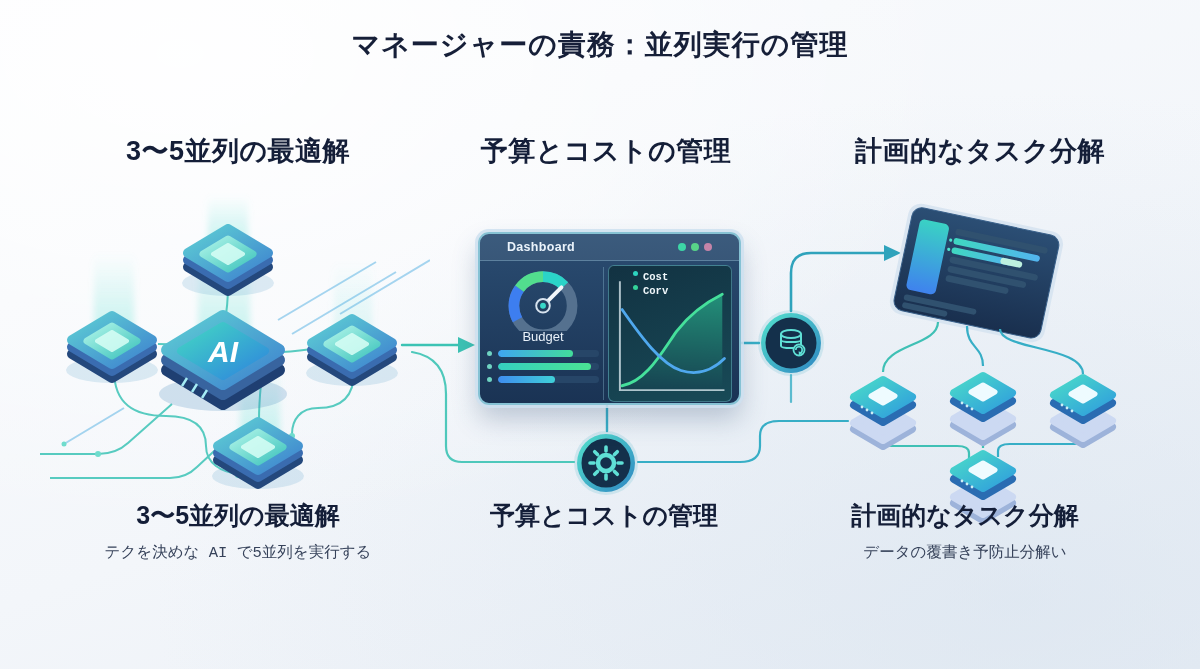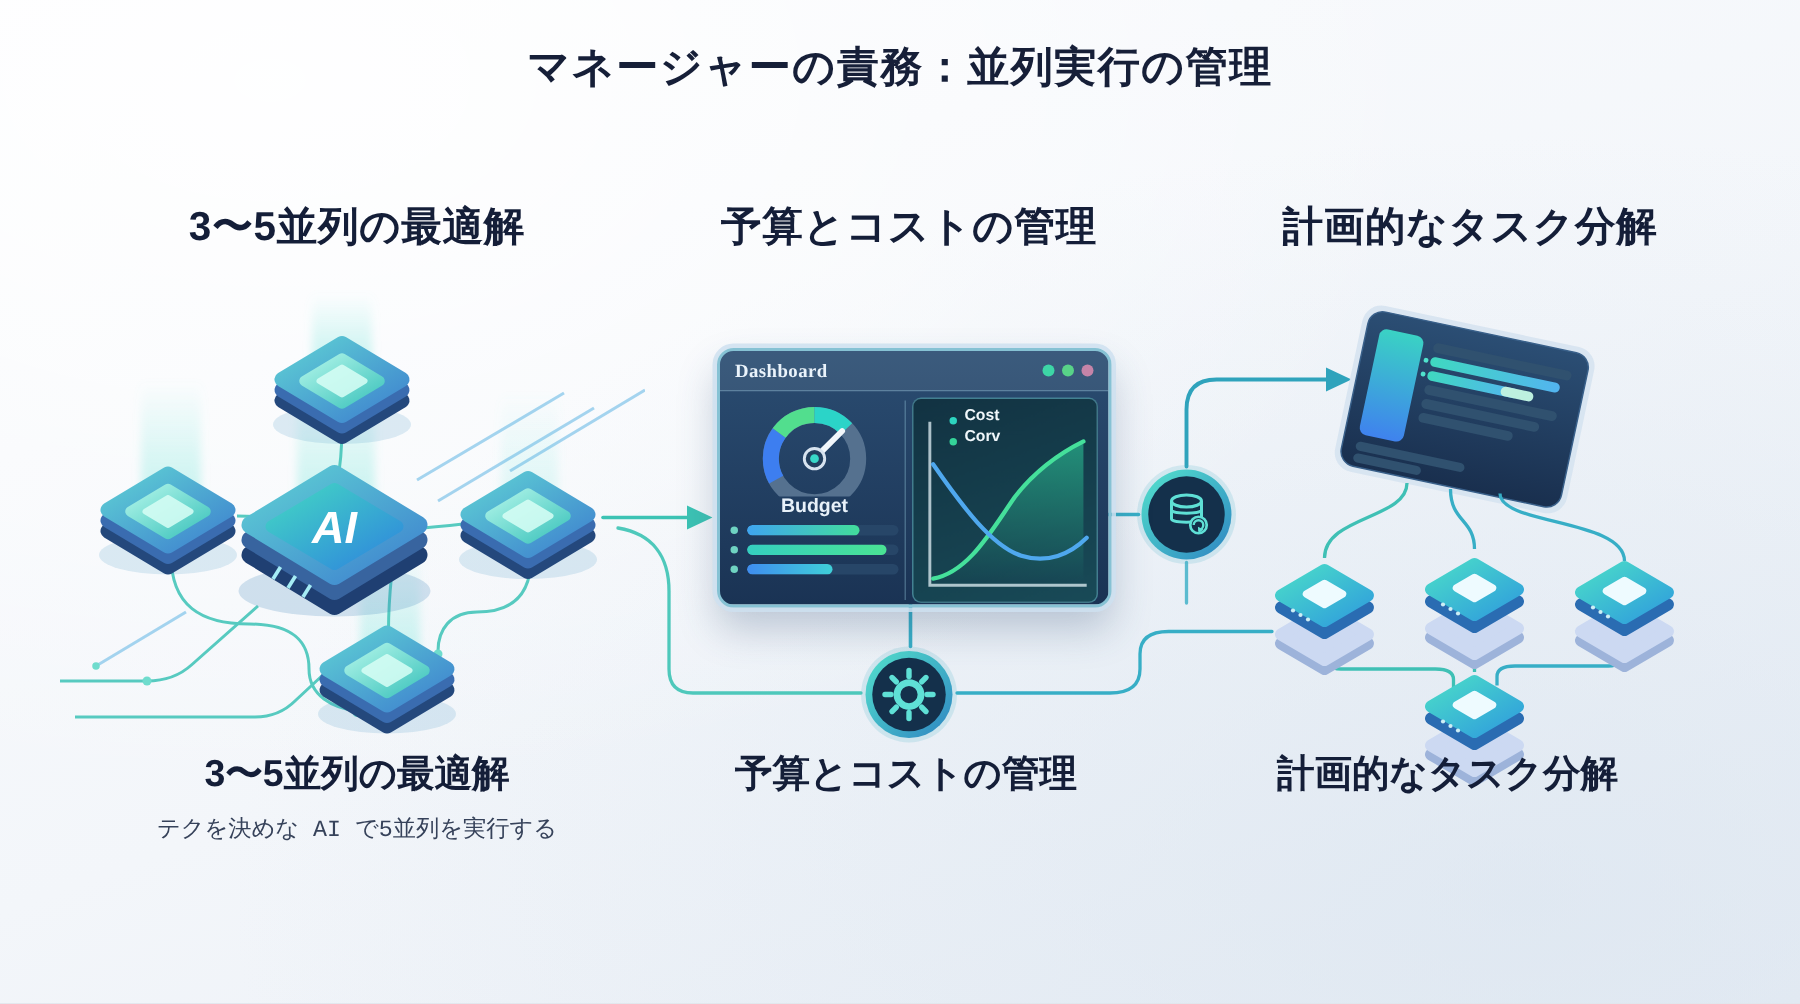--- a/index.html
+++ b/index.html
@@ -21,43 +21,43 @@
   .overlay-svg{position:absolute;left:0;top:0;z-index:1;}
   .illus-svg{position:absolute;z-index:2;}
   .left-illus{left:40px;top:192px;}
   .right-illus{left:826px;top:196px;}
 
   
   .dashboard{position:absolute;left:478px;top:232px;width:259px;height:169px;z-index:3;
     border-radius:11px;border:2px solid #86c2d4;
     background:linear-gradient(180deg,#2b4d72,#1a3354);
     box-shadow:0 0 0 3px rgba(206,224,240,.85), 0 14px 26px rgba(50,80,120,.28);}
-  .dash-header{height:26px;display:flex;align-items:center;padding:0 10px;
+  .dash-header{height:26px;display:flex;align-items:center;padding:0 27px;
     background:rgba(255,255,255,.08);border-bottom:1px solid rgba(160,210,230,.35);
-    border-radius:9px 9px 0 0;font-family:Liberation Serif, serif;}
+    border-radius:9px 9px 0 0;}
   .dash-title{color:#eaf3fb;font-size:12.5px;font-weight:700;letter-spacing:.3px;}
   .dash-dots{margin-left:auto;display:flex;gap:5px;}
   .dash-dot{width:8px;height:8px;border-radius:50%;}
   .dd1{background:#3dd6a6;} .dd2{background:#58d388;} .dd3{background:#c584a8;}
   .dash-body{display:flex;height:137px;padding:4px 7px 6px;}
   .dash-left{width:112px;display:flex;flex-direction:column;align-items:center;}
-  .gauge-label{color:#e8f1fa;font-size:13px;font-weight:700;margin-top:-2px;}
+  .gauge-label{color:#e8f1fa;font-size:13px;font-weight:400;margin-top:-2px;}
   .p-rows{width:100%;margin-top:6px;display:flex;flex-direction:column;gap:6px;}
   .p-row{display:flex;align-items:center;gap:6px;}
   .p-dot{width:5px;height:5px;border-radius:50%;background:#6fd3c2;flex:none;}
   .p-track{flex:1;height:7px;border-radius:4px;background:#274668;overflow:hidden;}
   .p-fill{display:block;height:100%;border-radius:4px;}
   .pf1{width:74%;background:linear-gradient(90deg,#3fa5f0,#42dd9b);}
   .pf2{width:92%;background:linear-gradient(90deg,#35cfc0,#4ae394);}
   .pf3{width:56%;background:linear-gradient(90deg,#3f8df0,#3fd0d8);}
   .dash-divider{width:1px;background:rgba(150,200,220,.35);margin:2px 4px;}
   .dash-right{flex:1;position:relative;border:1px solid rgba(120,200,220,.45);border-radius:6px;
     background:linear-gradient(160deg,#123242,#184a57);overflow:hidden;}
   .legend{position:absolute;top:5px;left:24px;z-index:2;}
-  .legend-row{display:flex;align-items:flex-end;gap:5px;margin-bottom:2px;}
+  .legend-row{display:flex;align-items:flex-start;gap:5px;margin-bottom:2px;font-family:Liberation Mono, monospace;}
   .legend-dot{width:5px;height:5px;border-radius:50%;}
   .ld1{background:#2dd4bf;} .ld2{background:#34d399;}
   .legend-label{color:#f0f7fb;font-size:10.5px;font-weight:600;}
   .chart-svg{position:absolute;inset:0;width:100%;height:100%;}
 
   
   .bottom-block{position:absolute;top:499px;text-align:center;z-index:5;}
   .bb-left{left:38px;width:400px;}
   .bb-mid{left:404px;width:400px;}
   .bb-right{left:765px;width:400px;}
@@ -399,15 +399,16 @@
 
   <div class="bottom-block bb-left">
     <div class="bottom-heading">3〜5並列の最適解</div>
     <div class="desc">テクを決めな AI で5並列を実行する</div>
   </div>
   <div class="bottom-block bb-mid">
     <div class="bottom-heading">予算とコストの管理</div>
   </div>
   <div class="bottom-block bb-right">
     <div class="bottom-heading">計画的なタスク分解</div>
+    <div class="desc">データの覆書き予防止分解い</div>
   </div>
 
 </div>
 
 </body></html>

